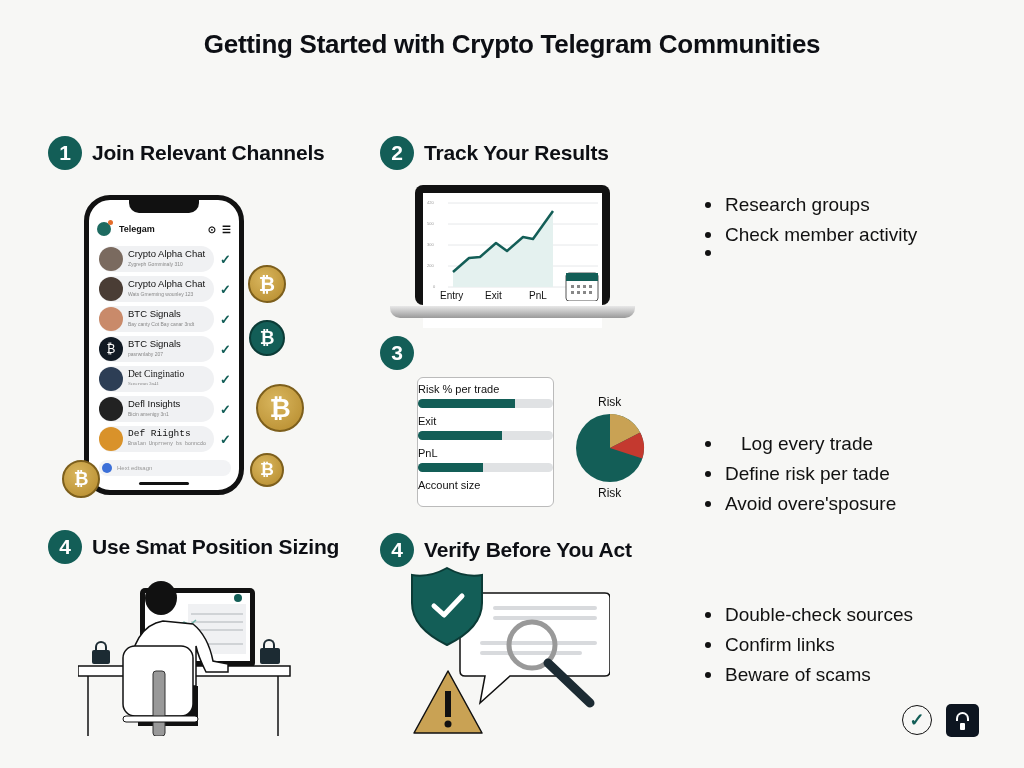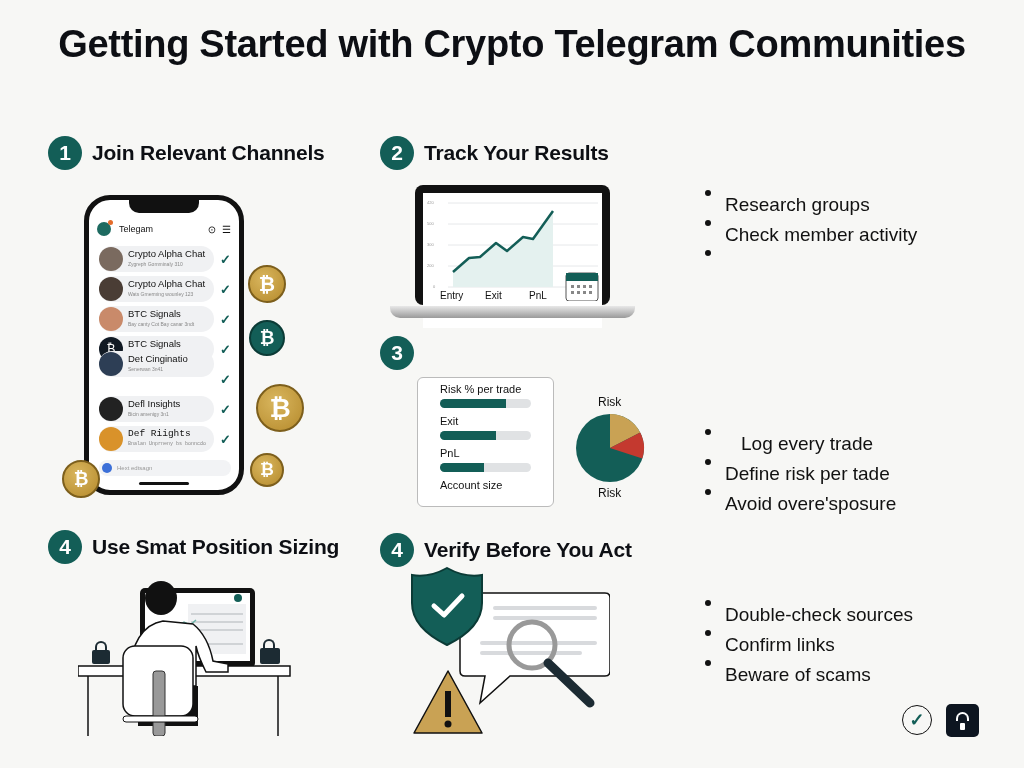--- a/index.html
+++ b/index.html
@@ -1,48 +1,48 @@
 <!DOCTYPE html>
 <html><head>
 <meta charset="utf-8">
 <style>
   html,body{margin:0;padding:0;}
   body{width:1024px;height:768px;background:#f7f7f5;font-family:"Liberation Sans",sans-serif;color:#111;position:relative;overflow:hidden;}
   .abs{position:absolute;}
-  .title{left:0;top:22px;width:1024px;text-align:center;font-weight:bold;font-size:38px;line-height:44px;color:#0d0f14;letter-spacing:-0.3px;}
+  .title{left:0;top:22px;width:1024px;text-align:center;font-weight:bold;font-size:26px;line-height:44px;color:#0d0f14;letter-spacing:-0.3px;}
   .sec-head{display:flex;align-items:center;gap:10px;}
   .badge{width:34px;height:34px;border-radius:50%;background:#135e57;color:#fff;font-weight:bold;font-size:21px;display:flex;align-items:center;justify-content:center;}
   .sec-title{font-weight:bold;font-size:21px;color:#0d0f14;letter-spacing:-0.2px;}
   
   .phone{left:84px;top:195px;width:160px;height:300px;border:5px solid #111;border-radius:26px;background:#fff;box-sizing:border-box;}
   .notch{left:50%;top:-1px;transform:translateX(-50%);width:70px;height:14px;background:#111;border-radius:0 0 10px 10px;}
-  .ph-head{left:8px;top:18px;right:8px;height:22px;display:flex;align-items:center;font-size:9px;font-weight:normal;}
+  .ph-head{left:8px;top:18px;right:8px;height:22px;display:flex;align-items:center;font-size:9px;font-weight:bold;}
   .ph-logo{width:14px;height:14px;border-radius:50%;background:#1d6a60;margin-right:8px;position:relative;}
   .ph-logo:after{content:"";position:absolute;right:-2px;top:-2px;width:5px;height:5px;border-radius:50%;background:#e36b2a;}
   .ph-icons{margin-left:auto;display:flex;gap:6px;font-size:10px;}
   .chat{left:10px;width:115px;height:26px;background:#f0f1f3;border-radius:13px;display:flex;align-items:center;}
   .avatar{width:24px;height:24px;border-radius:50%;margin-right:5px;flex:none;}
   .chat-txt{display:flex;flex-direction:column;line-height:10px;}
   .chat-name{font-size:9.5px;color:#111;}
   .chat-sub{font-size:5px;color:#888;}
   .check{right:8px;color:#135e57;font-size:13px;font-weight:bold;}
   .ph-input{left:10px;bottom:14px;width:132px;height:16px;border-radius:8px;background:#f2f3f5;font-size:6px;color:#999;display:flex;align-items:center;}
   .homebar{left:50%;bottom:5px;transform:translateX(-50%);width:50px;height:3px;background:#111;border-radius:2px;}
   .coin{border-radius:50%;display:flex;align-items:center;justify-content:center;color:#fff;font-weight:bold;box-sizing:border-box;}
   .coin.gold{background:radial-gradient(circle at 40% 35%,#d9b65e,#b58a2c);border:2px solid #7d5f1c;}
   .coin.teal{background:#135e57;border:2px solid #0b3b36;}
   
   .laptop{left:415px;top:185px;width:195px;height:120px;background:#111;border-radius:8px;}
   .screen{left:8px;top:8px;width:179px;height:135px;background:#fff;}
   .laptop-base{left:390px;top:306px;width:245px;height:12px;background:linear-gradient(#e8e8e8,#9a9a9a);border-radius:0 0 10px 10px;}
   .bullets{font-size:19px;color:#111;line-height:30px;}
-  .bullets div{display:flex;}
+  .bullets div{display:flex;align-items:center;}
   .bullets .dot{width:6px;height:6px;border-radius:50%;background:#111;margin-right:14px;flex:none;}
   
-  .panel{left:417px;top:377px;width:137px;height:130px;border:1.5px solid #bbb;border-radius:6px;background:#fff;box-sizing:border-box;padding:4px 22px;}
+  .panel{left:417px;top:377px;width:137px;height:130px;border:1.5px solid #bbb;border-radius:6px;background:#fff;box-sizing:border-box;padding:4px 0;}
   .bar-lbl{font-size:11px;line-height:14px;}
   .bar{height:9px;border-radius:5px;background:#e0e2e4;margin:3px 0 6px;overflow:hidden;}
   .bar-fill{height:100%;background:#135e57;}
   .pie-lbl{font-size:12px;}
   
   .lock{width:18px;height:14px;background:#1c2b33;border-radius:2px;}
   .lock:before{content:"";position:absolute;left:3px;top:-9px;width:8px;height:9px;border:2px solid #1c2b33;border-bottom:none;border-radius:6px 6px 0 0;}
 </style>
 </head>
 <body>
@@ -109,21 +109,21 @@
 
   <div class="abs chat" style="top:136px;">
     <div class="avatar" style="background:#111a24;color:#fff;font-size:12px;display:flex;align-items:center;justify-content:center;">₿</div>
     <div class="chat-txt">
         <span class="chat-name">BTC Signals</span>
         <span class="chat-sub">pasrwnlaby 207</span>
       </div>
   </div>
   <div class="abs check" style="top:142px;">✓</div>
 
-  <div class="abs chat" style="top:151px;">
+  <div class="abs chat" style="top:166px;font-family:Liberation Serif, serif;">
     <div class="avatar" style="background:#2d3e55;"></div>
     <div class="chat-txt">
         <span class="chat-name">Det Cinginatio</span>
         <span class="chat-sub">Senerwan 3n41</span>
       </div>
   </div>
   <div class="abs check" style="top:172px;">✓</div>
 
   <div class="abs chat" style="top:196px;">
     <div class="avatar" style="background:#222;"></div>

